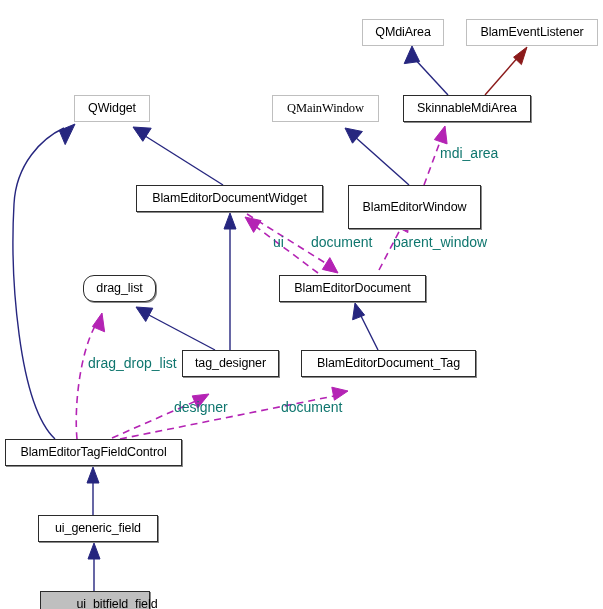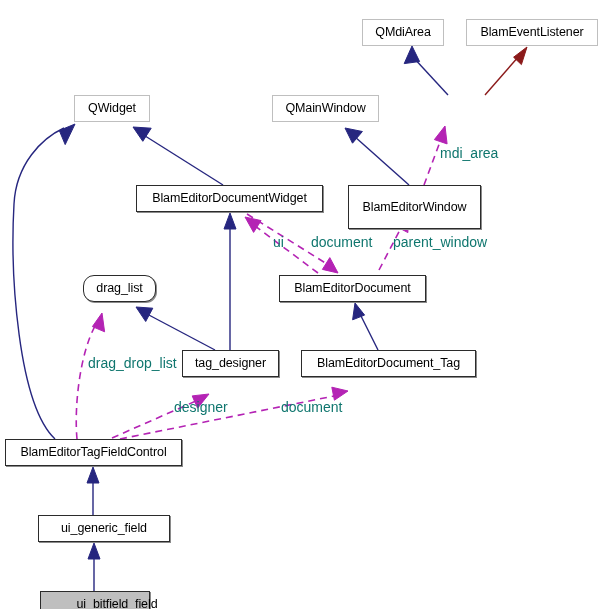--- a/index.html
+++ b/index.html
@@ -158,22 +158,25 @@
 
   <div class="node plain" style="left:362px; top:5px;   width:82px;  height:27px;">
       <span>QMdiArea</span>
     </div>
   <div class="node plain" style="left:466px; top:5px;   width:132px; height:27px;">
       <span>BlamEventListener</span>
     </div>
   <div class="node plain" style="left:74px;  top:81px;  width:76px;  height:27px;">
       <span>QWidget</span>
     </div>
-  <div class="node plain" style="left:272px; top:81px;  width:107px; height:27px;">
+  <div class="node plain" style="left:272px; top:81px;  width:107px; height:27px;font-family:Liberation Serif, serif;">
       <span>QMainWindow</span>
+    </div>
+  <div class="node strong" style="left:403px; top:81px;  width:128px; height:27px;">
+      <span>SkinnableMdiArea</span>
     </div>
   <div class="node strong" style="left:136px; top:171px; width:187px; height:27px;">
       <span>BlamEditorDocumentWidget</span>
     </div>
   <div class="node strong" style="left:348px; top:171px; width:133px; height:44px;">
       <span>BlamEditorWindow</span>
     </div>
   <div class="node strong" style="left:83px;  top:261px; width:73px;  height:27px;border-radius:11px;">
       <span>drag_list</span>
     </div>
@@ -182,21 +185,21 @@
     </div>
   <div class="node strong" style="left:182px; top:336px; width:97px;  height:27px;">
       <span>tag_designer</span>
     </div>
   <div class="node strong" style="left:301px; top:336px; width:175px; height:27px;">
       <span>BlamEditorDocument_Tag</span>
     </div>
   <div class="node strong" style="left:5px;  top:425px; width:177px; height:27px;">
       <span>BlamEditorTagFieldControl</span>
     </div>
-  <div class="node strong" style="left:38px;  top:501px; width:132px; height:27px;">
+  <div class="node strong" style="left:38px;  top:501px; width:120px; height:27px;">
       <span>ui_generic_field</span>
     </div>
   <div class="node current" style="left:40px;  top:577px; width:110px; height:27px;">
       <span>ui_bitfield_field</span>
     </div>
 
   <div class="edge-label" style="left:440px; top:132px;"><span>mdi_area</span></div>
   <div class="edge-label" style="left:273px; top:221px;"><span>ui</span></div>
   <div class="edge-label" style="left:311px; top:221px;"><span>document</span></div>
   <div class="edge-label" style="left:393px; top:221px;"><span>parent_window</span></div>

